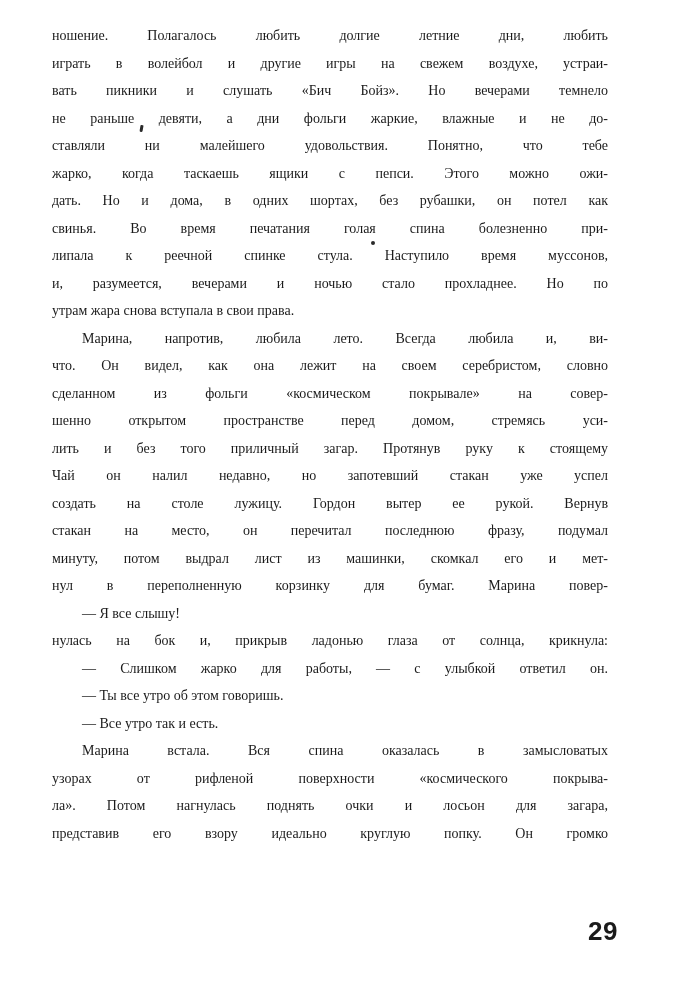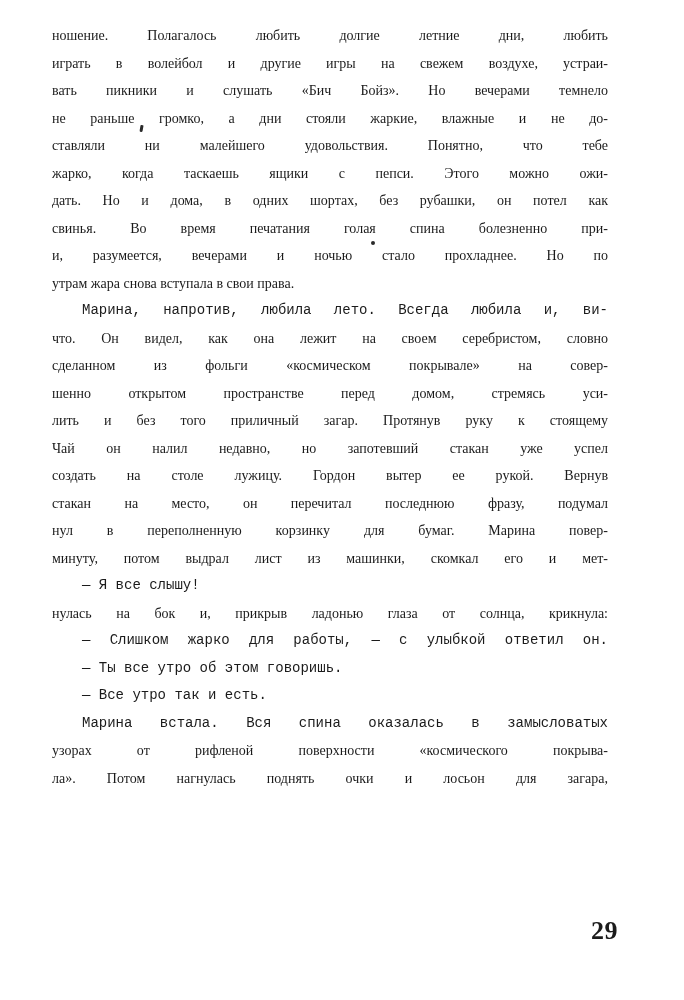--- a/index.html
+++ b/index.html
@@ -33,29 +33,28 @@
       text-align: justify;
       text-align-last: justify;
       white-space: normal;
     }
     .line.left {
       text-align: right;
       text-align-last: left;
     }
     .line.indent {
       text-indent: 30px;
-      font-family: Liberation Mono, monospace;
     }
     .folio {
       position: absolute;
       left: 570px;
       top: 916px;
       width: 48px;
       text-align: right;
-      font-family: Liberation Serif, serif;
+      font-family: Liberation Sans, sans-serif;
       font-weight: 700;
       font-size: 26px;
       letter-spacing: 0.5px;
       color: var(--ink, #111111);
     }
     
     .artifact {
       position: absolute;
       background: #2a2a2a;
     }
@@ -76,44 +75,46 @@
     }
   </style>
 </head>
 <body style="--bg: #ffffff; --ink: #1b1b1b;">
 
 <div class="page">
   <main class="text-block">
       <div class="line">ношение. Полагалось любить долгие летние дни, любить</div>
       <div class="line">играть в волейбол и другие игры на свежем воздухе, устраи-</div>
       <div class="line">вать пикники и слушать «Бич Бойз». Но вечерами темнело</div>
-      <div class="line">не раньше громко, а дни стояли жаркие, влажные и не до-</div>
+      <div class="line">не раньше девяти, а дни фольги жаркие, влажные и не до-</div>
       <div class="line">ставляли ни малейшего удовольствия. Понятно, что тебе</div>
       <div class="line">жарко, когда таскаешь ящики с пепси. Этого можно ожи-</div>
       <div class="line">дать. Но и дома, в одних шортах, без рубашки, он потел как</div>
       <div class="line">свинья. Во время печатания голая спина болезненно при-</div>
+      <div class="line">липала к реечной спинке стула. Наступило время муссонов,</div>
       <div class="line">и, разумеется, вечерами и ночью стало прохладнее. Но по</div>
       <div class="line left">утрам жара снова вступала в свои права.</div>
       <div class="line indent">Марина, напротив, любила лето. Всегда любила и, ви-</div>
       <div class="line">что. Он видел, как она лежит на своем серебристом, словно</div>
       <div class="line">сделанном из фольги «космическом покрывале» на совер-</div>
       <div class="line">шенно открытом пространстве перед домом, стремясь уси-</div>
       <div class="line">лить и без того приличный загар. Протянув руку к стоящему</div>
       <div class="line">Чай он налил недавно, но запотевший стакан уже успел</div>
       <div class="line">создать на столе лужицу. Гордон вытер ее рукой. Вернув</div>
       <div class="line">стакан на место, он перечитал последнюю фразу, подумал</div>
+      <div class="line">минуту, потом выдрал лист из машинки, скомкал его и мет-</div>
       <div class="line">нул в переполненную корзинку для бумаг. Марина повер-</div>
-      <div class="line">минуту, потом выдрал лист из машинки, скомкал его и мет-</div>
       <div class="line indent left">— Я все слышу!</div>
       <div class="line">нулась на бок и, прикрыв ладонью глаза от солнца, крикнула:</div>
       <div class="line indent">— Слишком жарко для работы, — с улыбкой ответил он.</div>
       <div class="line indent left">— Ты все утро об этом говоришь.</div>
       <div class="line indent left">— Все утро так и есть.</div>
       <div class="line indent">Марина встала. Вся спина оказалась в замысловатых</div>
       <div class="line">узорах от рифленой поверхности «космического покрыва-</div>
       <div class="line">ла». Потом нагнулась поднять очки и лосьон для загара,</div>
+      <div class="line">представив его взору идеально круглую попку. Он громко</div>
     </main>
 
   <span class="artifact dot"></span>
   <span class="artifact tick"></span>
 
   <div class="folio">29</div>
 </div>
 
 </body></html>

